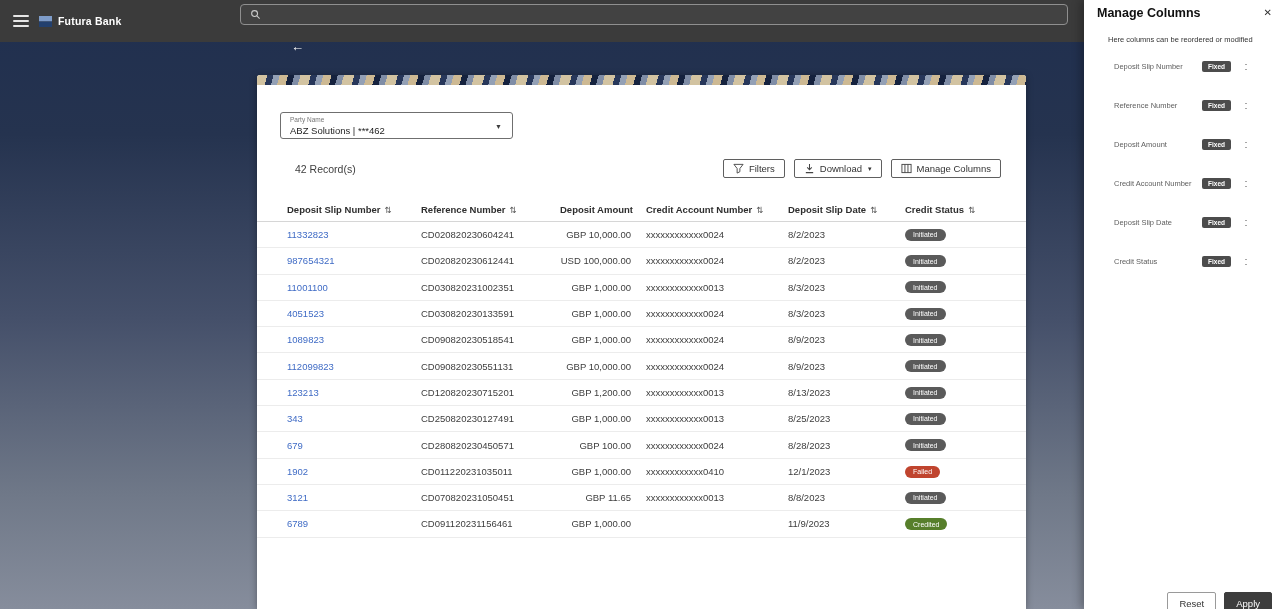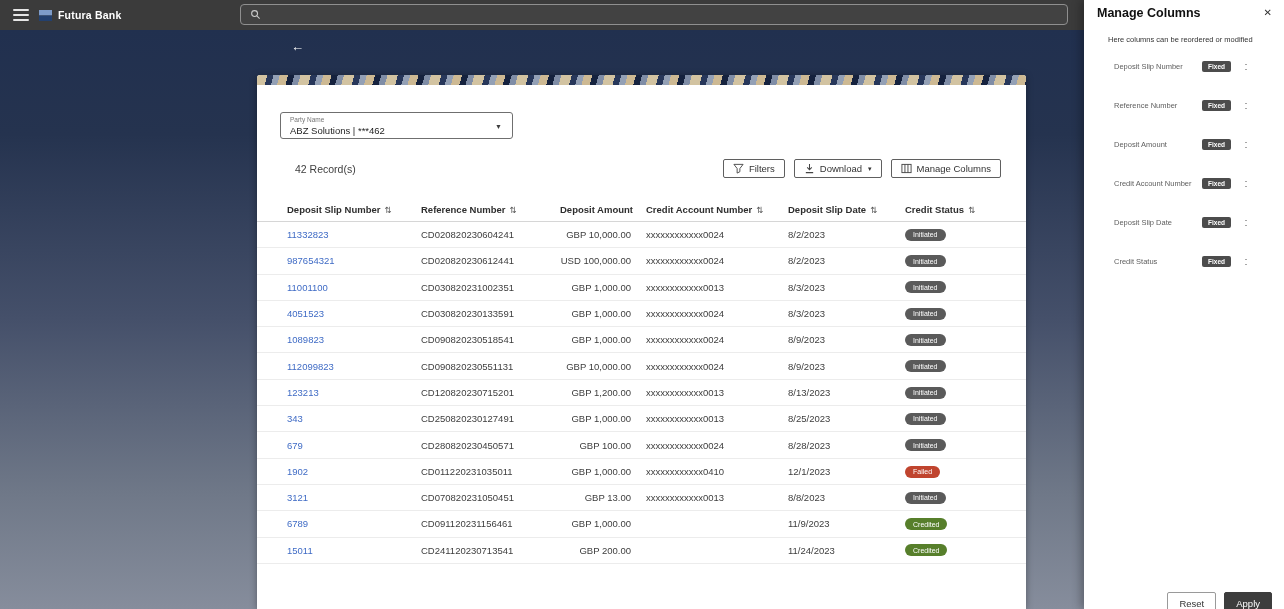--- a/index.html
+++ b/index.html
@@ -1,20 +1,20 @@
 <!DOCTYPE html>
 <html><head>
 <meta charset="utf-8">
 <style>
   * { box-sizing: border-box; margin: 0; padding: 0; }
   html, body { width: 1284px; height: 609px; overflow: hidden; }
   body { position: relative; background: #fff; font-family: "Liberation Sans", sans-serif; }
 
   
-  .topbar { position: absolute; top: 0; left: 0; width: 1084px; height: 30px; background: #3b3b3b; z-index: 2; display: flex; align-items: center; }
+  .topbar { position: absolute; top: 0; left: 0; width: 1084px; height: 42px; background: #3b3b3b; z-index: 2; display: flex; align-items: center; }
   .hamburger { width: 16px; margin-left: 13px; cursor: pointer; }
   .hamburger span { display: block; height: 2px; background: #e6e6e6; margin: 3px 0; border-radius: 1px; }
   .brand { display: flex; align-items: center; gap: 6px; margin-left: 10px; cursor: pointer; }
   .brand-name { color: #fff; font-size: 10.5px; font-weight: bold; letter-spacing: .2px; }
   .searchbar { position: absolute; left: 240px; top: 4px; width: 828px; height: 21px; border: 1px solid #8f8f8f; border-radius: 4px; background: #424242; display: flex; align-items: center; gap: 7px; padding: 0 9px; }
   .search-input { flex: 1; background: transparent; border: none; outline: none; color: #e8e8e8; font-size: 8px; font-family: inherit; }
   .search-input::placeholder { color: #cfcfcf; }
 
   
   .main { position: absolute; top: 30px; left: 0; width: 1084px; height: 579px;
@@ -240,39 +240,31 @@
             <div class="td"><a class="link">1902</a></div>
             <div class="td">CD011220231035011</div>
             <div class="td right">GBP 1,000.00</div>
             <div class="td">xxxxxxxxxxxx0410</div>
             <div class="td">12/1/2023</div>
             <div class="td"><span class="badge" style="background: rgb(192, 68, 46);">Failed</span></div>
           </div>
           <div class="trow">
             <div class="td"><a class="link">3121</a></div>
             <div class="td">CD070820231050451</div>
-            <div class="td right">GBP 13.00</div>
+            <div class="td right">GBP 11.65</div>
             <div class="td">xxxxxxxxxxxx0013</div>
             <div class="td">8/8/2023</div>
             <div class="td"><span class="badge" style="background: rgb(90, 90, 90);">Initiated</span></div>
           </div>
           <div class="trow">
             <div class="td"><a class="link">6789</a></div>
             <div class="td">CD091120231156461</div>
             <div class="td right">GBP 1,000.00</div>
             <div class="td"></div>
             <div class="td">11/9/2023</div>
-            <div class="td"><span class="badge" style="background: rgb(87, 127, 43);">Credited</span></div>
-          </div>
-          <div class="trow">
-            <div class="td"><a class="link">15011</a></div>
-            <div class="td">CD241120230713541</div>
-            <div class="td right">GBP 200.00</div>
-            <div class="td"></div>
-            <div class="td">11/24/2023</div>
             <div class="td"><span class="badge" style="background: rgb(87, 127, 43);">Credited</span></div>
           </div>
         </div>
     </div>
   </div>
 </div>
 
 <aside class="panel">
   <div class="panel-head">
     <div class="panel-title">Manage Columns</div>

